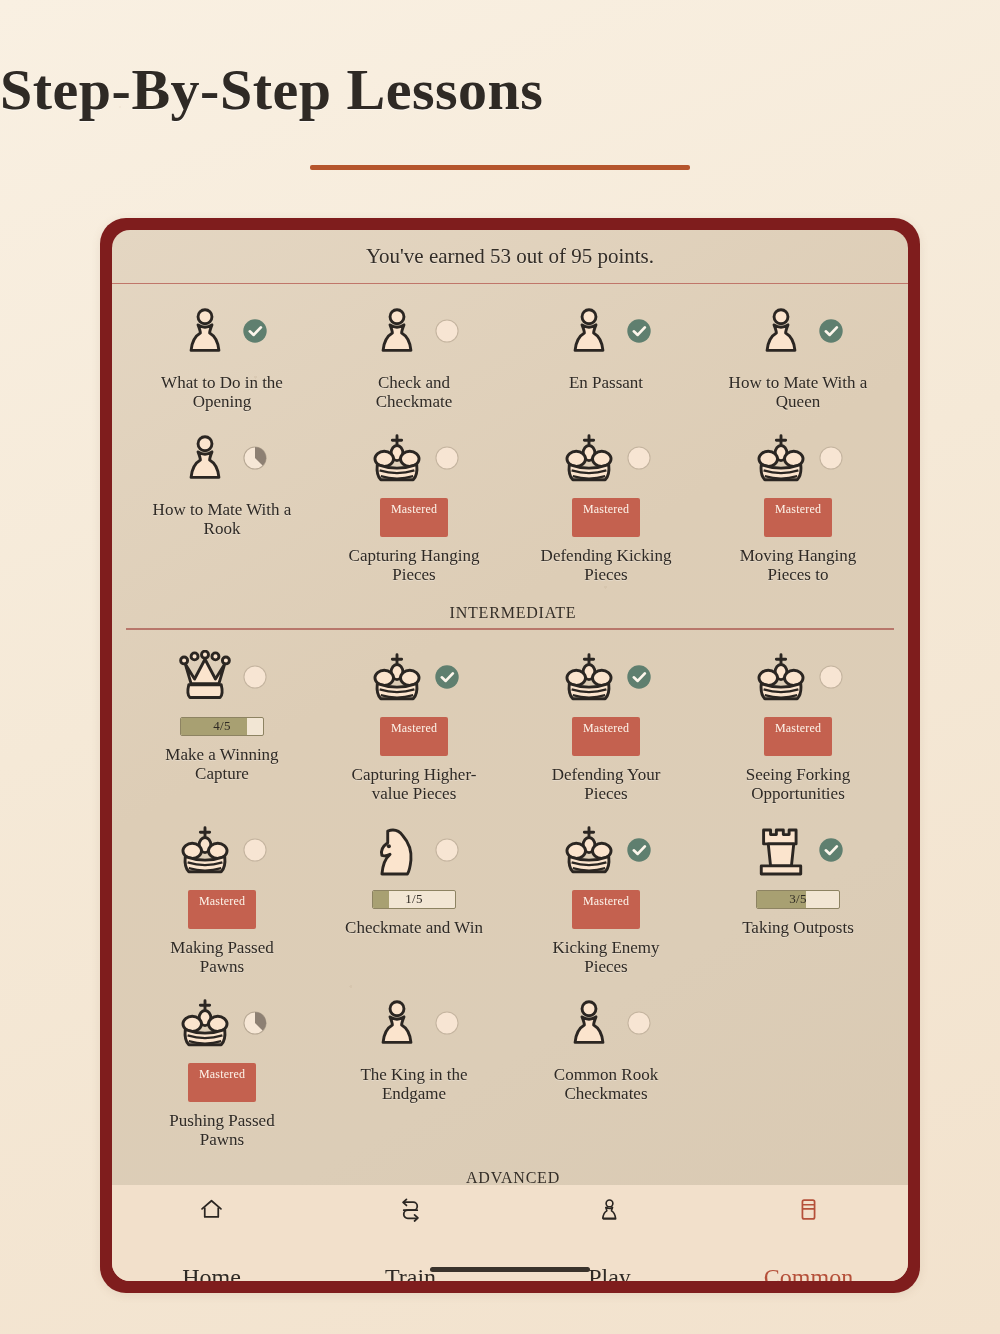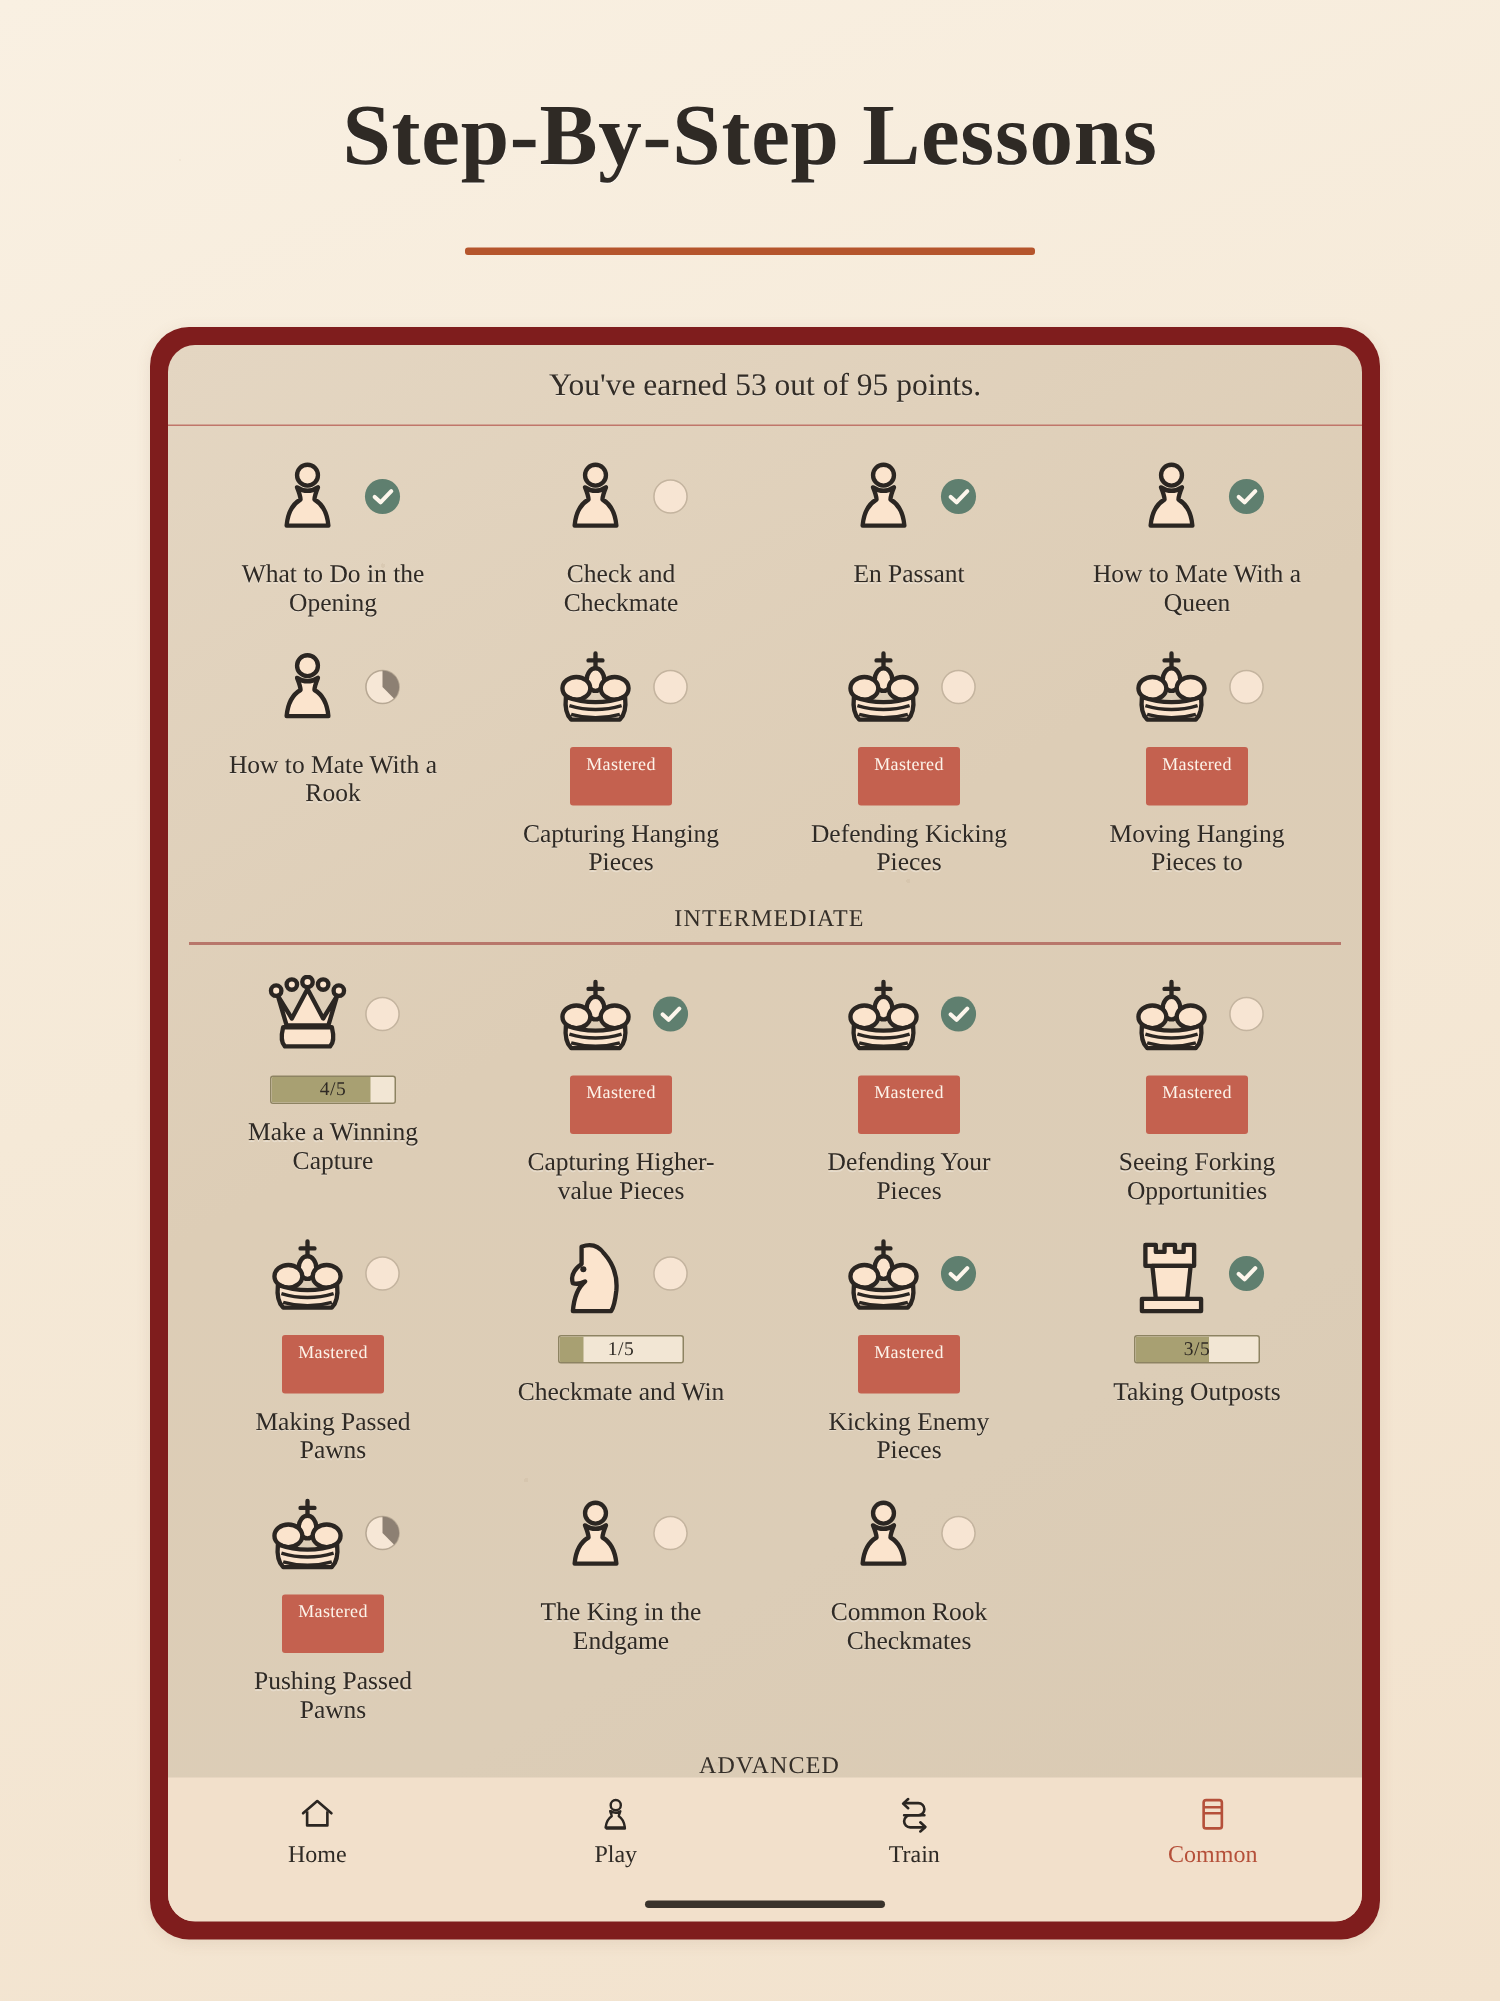--- a/index.html
+++ b/index.html
@@ -14,21 +14,21 @@
       radial-gradient(circle at 12% 8%, rgba(200,175,145,0.10) 0 1px, transparent 1px),
       radial-gradient(circle at 72% 22%, rgba(200,175,145,0.09) 0 1px, transparent 1px),
       radial-gradient(circle at 38% 63%, rgba(200,175,145,0.08) 0 1px, transparent 1px),
       radial-gradient(circle at 88% 81%, rgba(200,175,145,0.09) 0 1px, transparent 1px),
       linear-gradient(160deg, #f9f0e2 0%, #f5e9d7 45%, #f2e2cd 100%);
     position: relative;
   }
 
   
   .page-title {
-    text-align: center;
+    text-align: left;
     font-size: 58px;
     font-weight: bold;
     color: #2f2a25;
     letter-spacing: 0.5px;
     padding-top: 56px;
     text-shadow: 0 1px 0 rgba(255,255,255,0.55);
   }
   .title-rule {
     width: 380px;
     height: 5px;
@@ -184,21 +184,21 @@
     z-index: 5;
   }
   .nav-item {
     flex: 1;
     display: flex;
     flex-direction: column;
     align-items: center;
     gap: 5px;
   }
   .nav-item svg { width: 27px; height: 27px; display: block; }
-  .nav-label { font-size: 16px; color: #2f2a25; }
+  .nav-label { font-size: 24px; color: #2f2a25; margin-top: 36px; }
   .nav-item.active .nav-label { color: #b5503a; }
   .home-indicator {
     position: absolute;
     left: 50%;
     transform: translateX(-50%);
     bottom: 9px;
     width: 160px;
     height: 5px;
     border-radius: 3px;
     background: #3a332c;
@@ -572,37 +572,37 @@
               <svg viewBox="0 0 40 40">
                 <path d="M6 19 L20 7 L34 19" stroke="#2b2622" stroke-width="2.6" fill="none" stroke-linecap="round" stroke-linejoin="round"></path>
       <path d="M10 17 v14 h20 v-14" stroke="#2b2622" stroke-width="2.6" fill="none" stroke-linejoin="round"></path>
               </svg>
             </span>
             <span class="nav-label">Home</span>
           </div>
           <div class="nav-item">
             <span>
               <svg viewBox="0 0 40 40">
-                <circle cx="20" cy="11" r="5" stroke="#2b2622" stroke-width="2.4" fill="none"></circle>
-      <path d="M15.5 17 q4.5 3 9 0 q-1.5 4 -1.5 5 q5 3 6 11 h-19 q1 -8 6 -11 q0 -1 -1.5 -5z" stroke="#2b2622" stroke-width="2.4" fill="none" stroke-linejoin="round"></path>
-      <path d="M11 34 h18" stroke="#2b2622" stroke-width="2.4" stroke-linecap="round"></path>
-              </svg>
-            </span>
-            <span class="nav-label">Play</span>
-          </div>
-          <div class="nav-item">
-            <span>
-              <svg viewBox="0 0 40 40">
                 <path d="M10 9 h14 a6 6 0 0 1 0 12 h-14" stroke="#2b2622" stroke-width="2.6" fill="none" stroke-linecap="round"></path>
       <path d="M14 5 L9 9.5 L14 14" stroke="#2b2622" stroke-width="2.6" fill="none" stroke-linecap="round" stroke-linejoin="round"></path>
       <path d="M30 33 h-14 a6 6 0 0 1 0 -12 h14" stroke="#2b2622" stroke-width="2.6" fill="none" stroke-linecap="round"></path>
       <path d="M26 37 L31 32.5 L26 28" stroke="#2b2622" stroke-width="2.6" fill="none" stroke-linecap="round" stroke-linejoin="round"></path>
               </svg>
             </span>
             <span class="nav-label">Train</span>
+          </div>
+          <div class="nav-item">
+            <span>
+              <svg viewBox="0 0 40 40">
+                <circle cx="20" cy="11" r="5" stroke="#2b2622" stroke-width="2.4" fill="none"></circle>
+      <path d="M15.5 17 q4.5 3 9 0 q-1.5 4 -1.5 5 q5 3 6 11 h-19 q1 -8 6 -11 q0 -1 -1.5 -5z" stroke="#2b2622" stroke-width="2.4" fill="none" stroke-linejoin="round"></path>
+      <path d="M11 34 h18" stroke="#2b2622" stroke-width="2.4" stroke-linecap="round"></path>
+              </svg>
+            </span>
+            <span class="nav-label">Play</span>
           </div>
           <div class="nav-item active">
             <span>
               <svg viewBox="0 0 40 40">
                 <rect x="11" y="6" width="18" height="28" rx="2.5" stroke="#b5503a" stroke-width="2.6" fill="none"></rect>
     <path d="M11 13 h18 M11 19 h18" stroke="#b5503a" stroke-width="2.4"></path>
               </svg>
             </span>
             <span class="nav-label">Common</span>
           </div>

